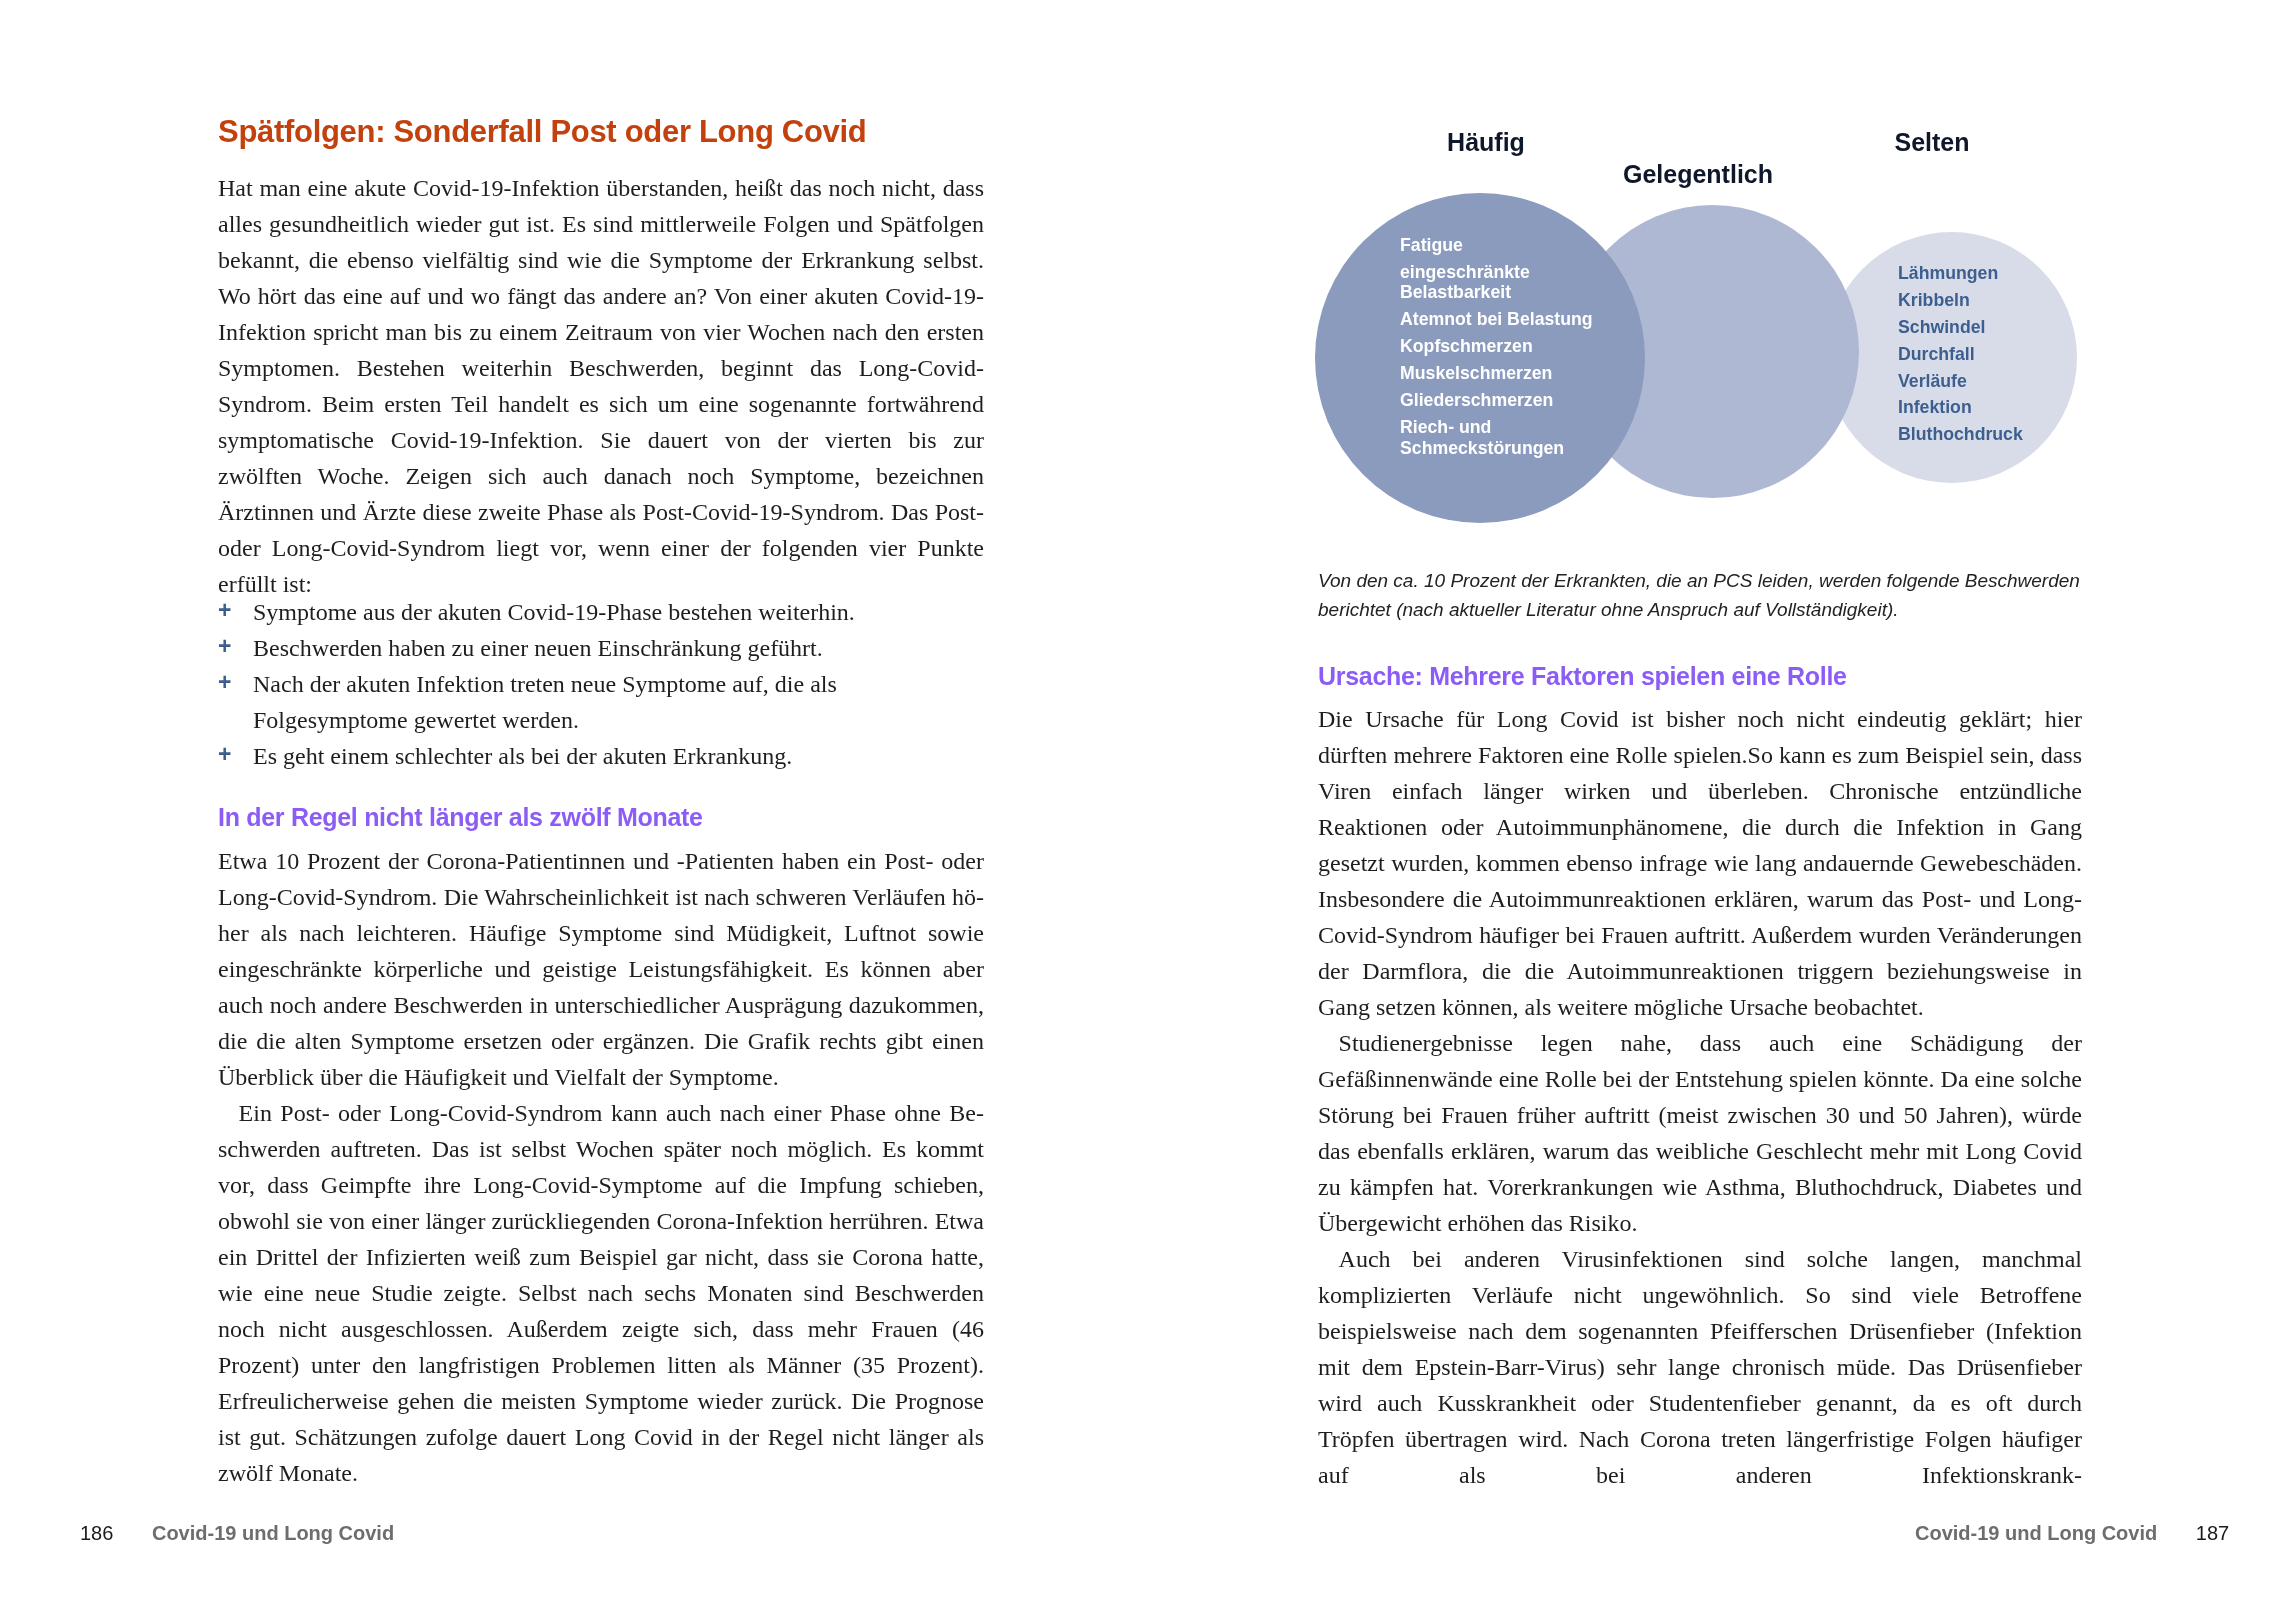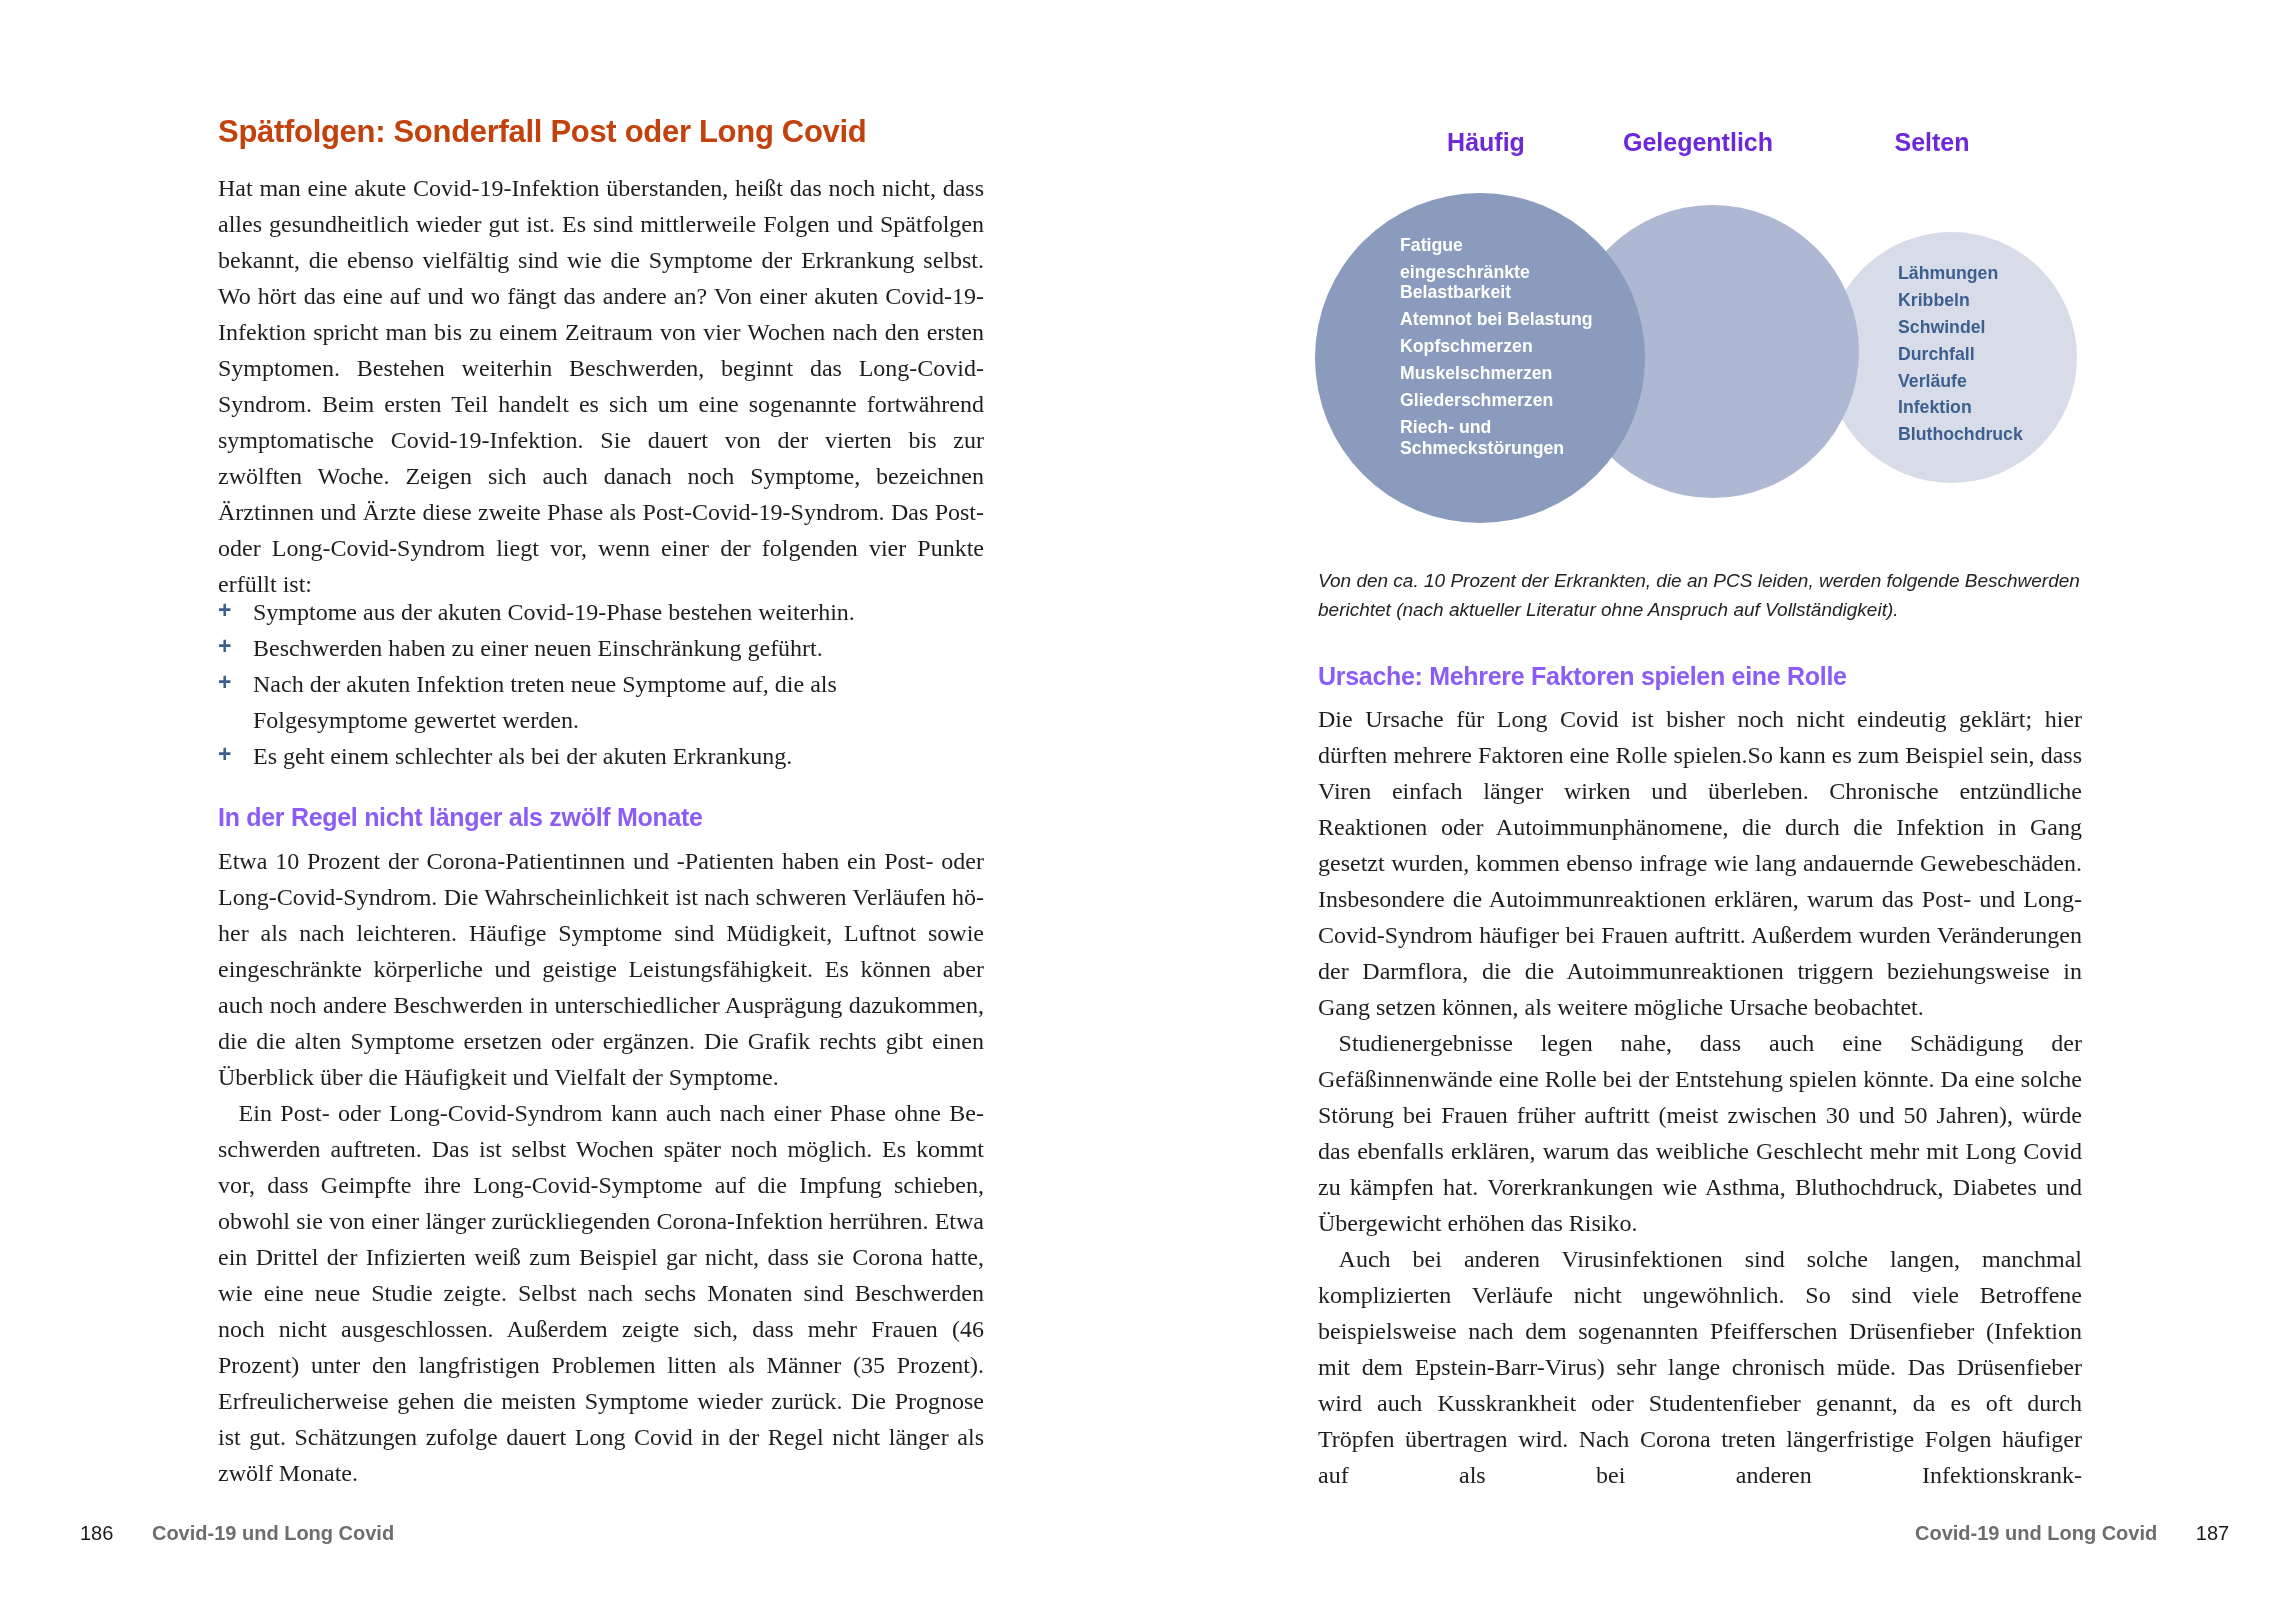--- a/index.html
+++ b/index.html
@@ -22,21 +22,21 @@
   ul.plus-list { position: absolute; left: 218px; top: 594px; width: 766px; margin: 0; padding: 0; list-style: none; font-size: 24px; line-height: 36px; color: #1e1e1e; }
   ul.plus-list li { position: relative; padding-left: 35px; }
   ul.plus-list .plus { position: absolute; left: 0; top: -2.3px; color: #3d5f8f; font-weight: bold; font-size: 23px; }
 
   .footer { position: absolute; top: 1522px; font-size: 20px; }
   .pageno { font-weight: normal; color: #1a1a1a; }
   .running { color: #6d6d6d; font-weight: bold; }
 
   
   .diagram { position: absolute; left: 1286px; top: 114px; width: 829px; height: 434px; }
-  .col-head { position: absolute; top: 14.3px; font-size: 25px; font-weight: bold; color: #6d28d9; transform: translateX(-50%); white-space: nowrap; }
+  .col-head { position: absolute; top: 14.3px; font-size: 25px; font-weight: bold; color: #0f172a; transform: translateX(-50%); white-space: nowrap; }
   .circle { position: absolute; border-radius: 50%; }
   .c-big { background: #8a9bbd; }
   .c-mid { background: #aeb8d3; }
   .c-small { background: #d7dce8; }
   .sym-list { position: absolute; font-size: 17.7px; line-height: 20.6px; margin: 0; padding: 0; list-style: none; font-weight: bold; }
   .sym-list li { margin-bottom: 6.3px; }
   .sym-white { color: #ffffff; }
   .sym-blue { color: #3d5f8f; }
 
   .caption { position: absolute; left: 1318px; top: 566px; width: 766px; font-size: 19px; line-height: 29px; color: #222; font-style: italic; margin: 0; }
@@ -67,21 +67,21 @@
 
   <div class="footer sans" style="left: 80px;">
     <span class="pageno">186</span>
     <span class="running" style="margin-left: 33px;">Covid-19 und Long Covid</span>
   </div>
 </div>
 
 <div>
   <div class="diagram sans">
     <div class="col-head" style="left: 200px;">Häufig</div>
-    <div class="col-head" style="left: 412px;">Gelegentlich</div>
+    <div class="col-head" style="left: 412px; margin-top: 32px;">Gelegentlich</div>
     <div class="col-head" style="left: 646px;">Selten</div>
 
     <div class="circle c-small" style="left: 540px; top: 118px; width: 251px; height: 251px;"></div>
     <div class="circle c-mid" style="left: 280px; top: 91px; width: 293px; height: 293px;"></div>
     <div class="circle c-big" style="left: 29px; top: 79px; width: 330px; height: 330px;"></div>
 
     <ul class="sym-list sym-white" style="left: 114px; top: 121px; width: 206px;">
       <li>Fatigue</li>
       <li>eingeschränkte Belastbarkeit</li>
       <li>Atemnot bei Belastung</li>

